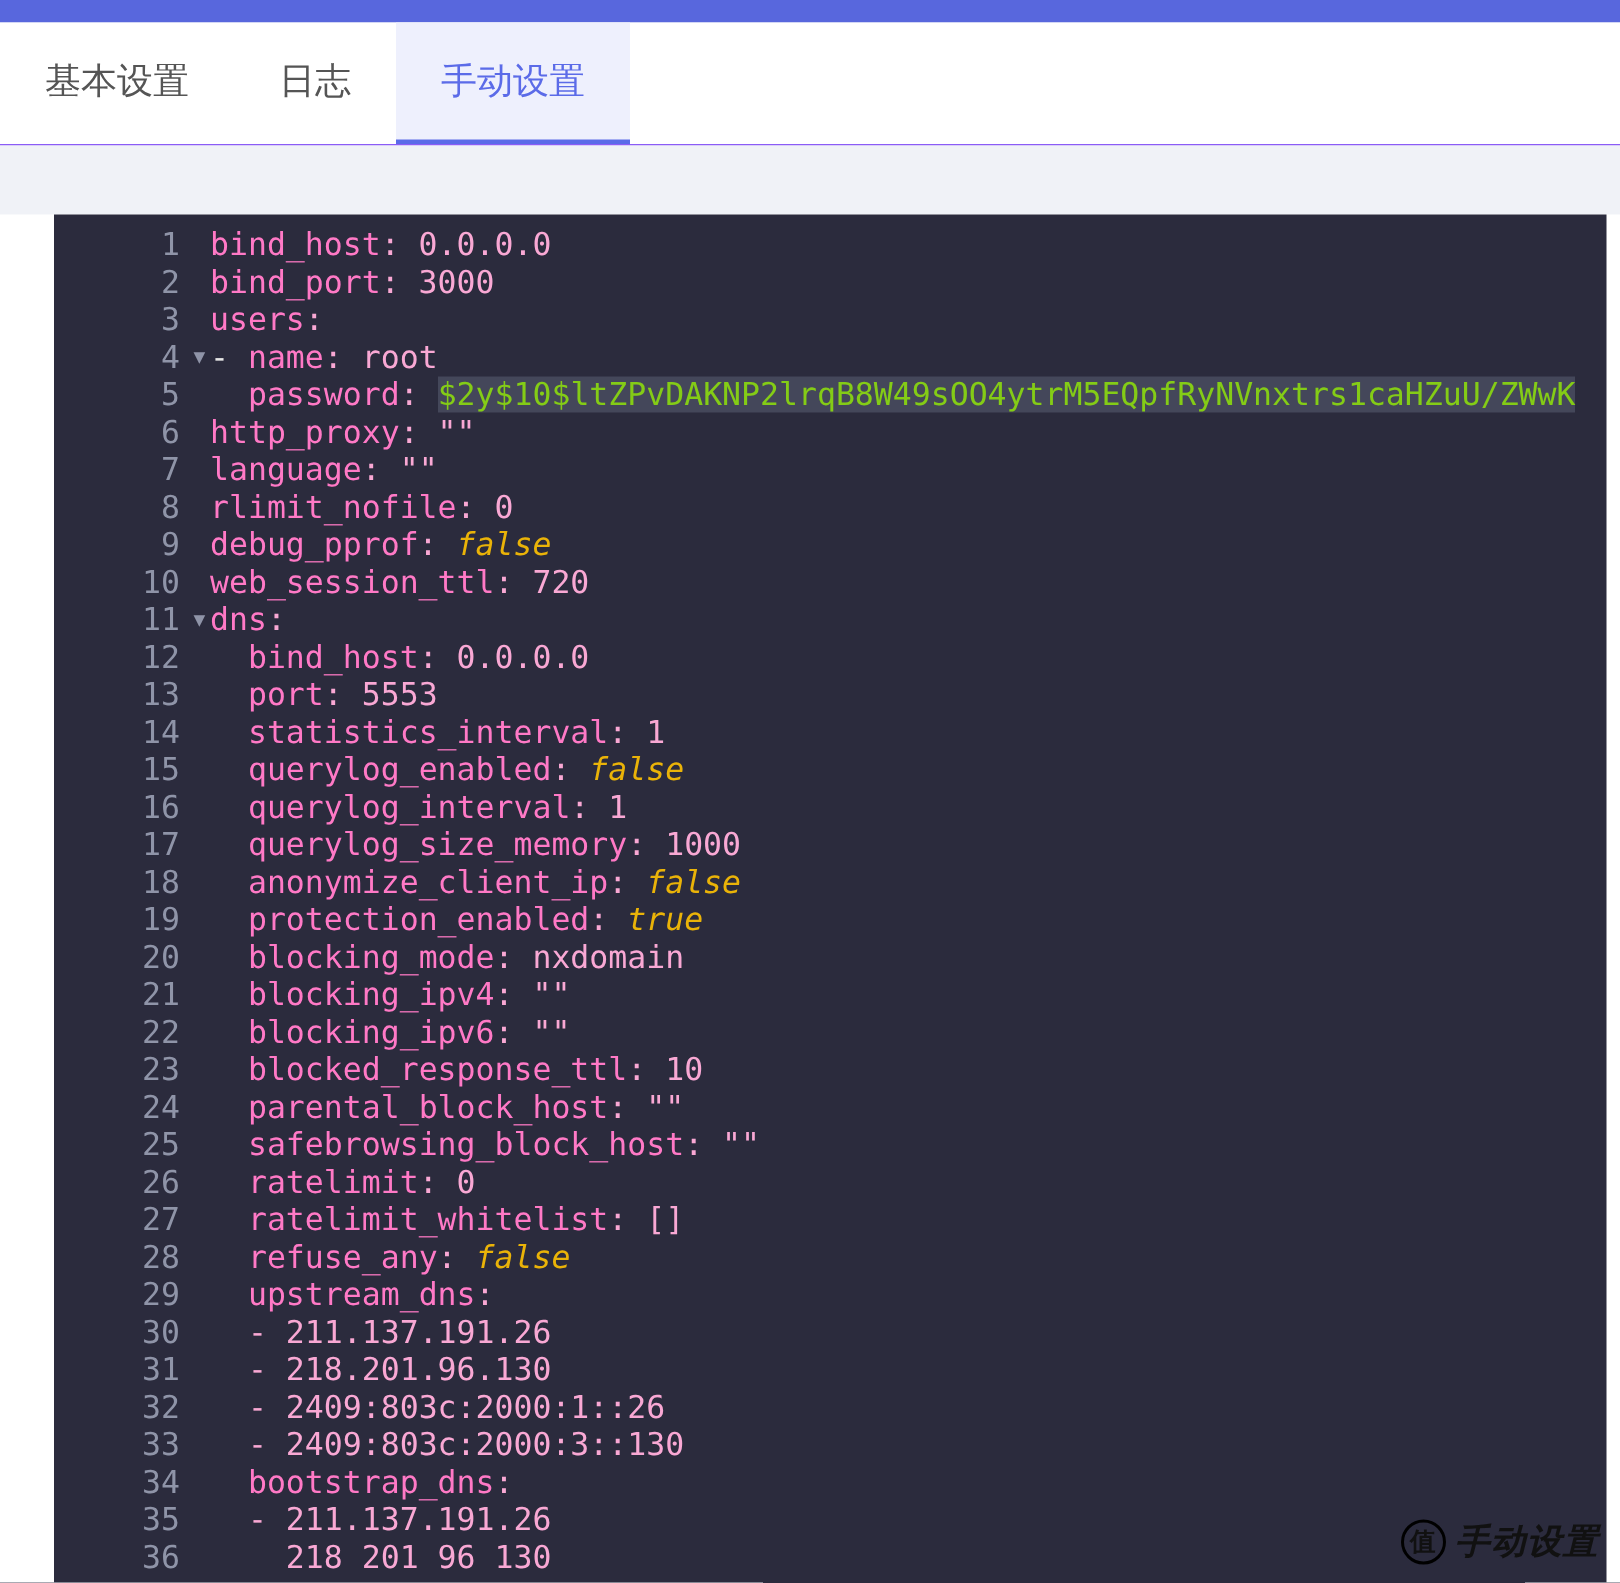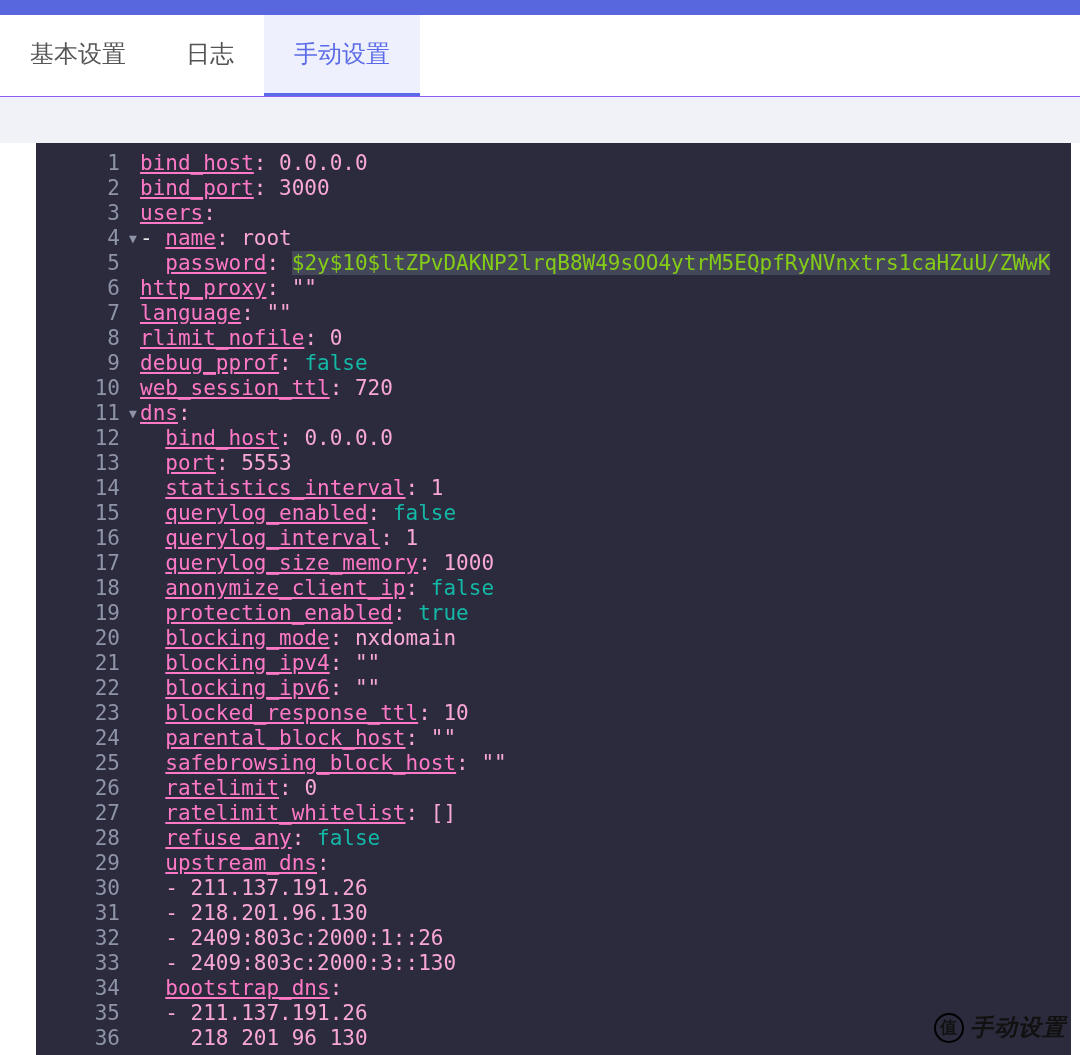--- a/index.html
+++ b/index.html
@@ -67,23 +67,23 @@
   .fold {
     width: 14px;
     min-width: 14px;
     color: #8f94a8;
     font-size: 13px;
     text-align: center;
   }
   .code {
     color: #e6e6e6;
   }
-  .code .key { color: #ff79c6; text-decoration: underline; }
+  .code .key { color: #ff79c6; }
   .code .str { color: #f9a8d4; }
-  .code .bool { color: #14b8a6; }
+  .code .bool { color: #eab308; font-style: italic; }
   .code .sel {
     background: #44475a;
     color: #84cc16;
   }
   .watermark {
     position: fixed;
     right: 14px;
     bottom: 12px;
     display: flex;
     align-items: center;

